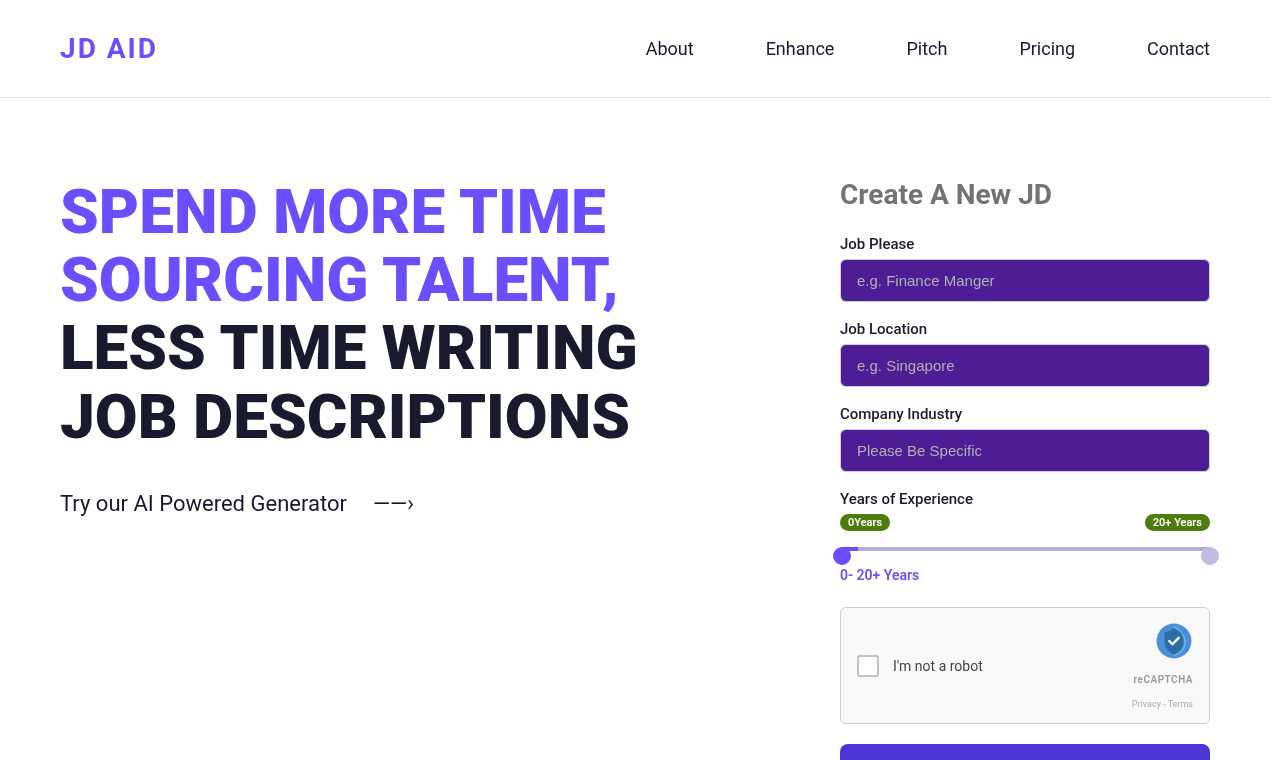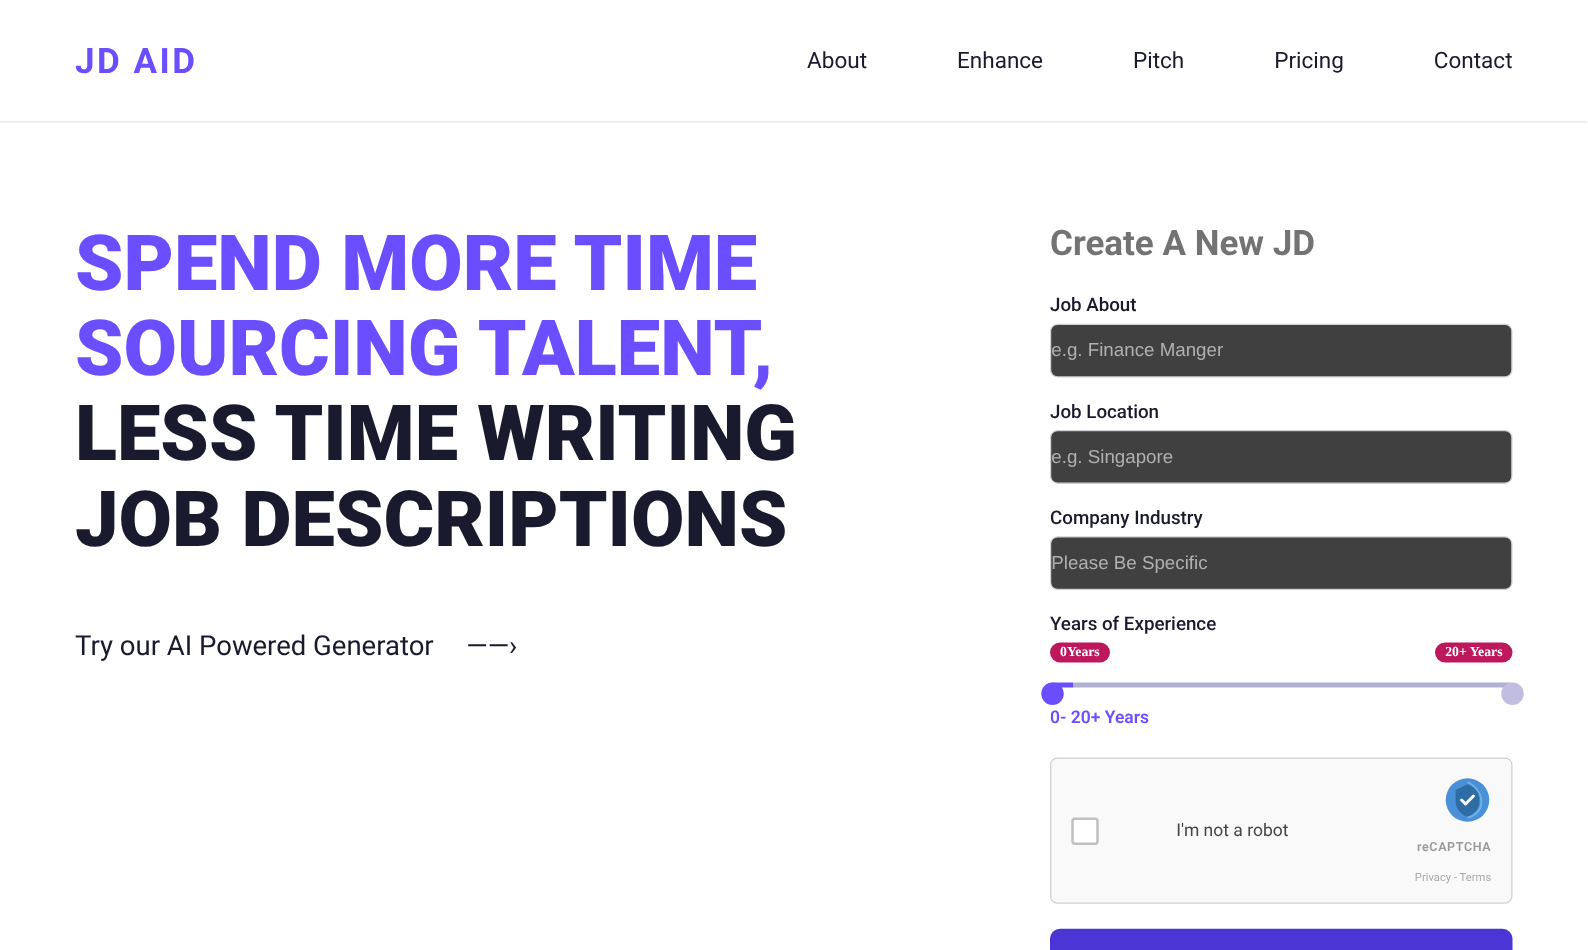--- a/index.html
+++ b/index.html
@@ -58,21 +58,21 @@
     
     .hero {
       flex: 1;
       padding-top: 20px;
     }
 
     .hero-title {
       font-size: 62px;
       font-weight: 900;
       line-height: 1.1;
-      margin-bottom: 54px;
+      margin-bottom: 40px;
     }
 
     .hero-title .highlight {
       color: #6B4EFF;
     }
 
     .hero-title .dark {
       color: #1a1a2e;
     }
 
@@ -111,27 +111,27 @@
     .form-label {
       font-size: 15px;
       font-weight: 500;
       color: #1a1a2e;
       margin-bottom: 6px;
       display: block;
     }
 
     .form-input {
       width: 100%;
-      padding: 12px 0;
+      padding: 12px 16px;
       border: 1px solid #d0d0d0;
       border-radius: 6px;
       font-size: 15px;
       color: #999;
       outline: none;
-      background: #404040;
+      background: #4c1d95;
     }
 
     .form-input::placeholder {
       color: #b0b0b0;
     }
 
     
     .slider-section {
       margin-bottom: 24px;
     }
@@ -139,24 +139,23 @@
     .slider-labels {
       display: flex;
       justify-content: space-between;
       margin-bottom: 8px;
     }
 
     .slider-label-badge {
       font-size: 11px;
       font-weight: 600;
       color: #fff;
-      background: #be185d;
+      background: #4d7c0f;
       padding: 2px 8px;
       border-radius: 10px;
-      font-family: Liberation Serif, serif;
     }
 
     .slider-track-container {
       position: relative;
       height: 20px;
       display: flex;
       align-items: center;
     }
 
     .slider-track {
@@ -222,21 +221,20 @@
       border: 2px solid #c0c0c0;
       border-radius: 3px;
       background: #fff;
       cursor: pointer;
       flex-shrink: 0;
     }
 
     .recaptcha-text {
       font-size: 14px;
       color: #444;
-      margin-left: 48px;
     }
 
     .recaptcha-right {
       display: flex;
       flex-direction: column;
       align-items: flex-end;
       gap: 14px;
     }
 
     .recaptcha-logo {
@@ -298,21 +296,21 @@
       <span>Try our AI Powered Generator</span>
       <span class="arrow">——›</span>
     </div>
   </div>
 
   <div class="form-panel">
     <div class="form-title">Create A New JD</div>
 
     
     <div class="form-group">
-      <label class="form-label">Job About</label>
+      <label class="form-label">Job Please</label>
       <input class="form-input" type="text" placeholder="e.g. Finance Manger" style="">
     </div>
 
     
     <div class="form-group">
       <label class="form-label">Job Location</label>
       <input class="form-input" type="text" placeholder="e.g. Singapore" style="">
     </div>
 
     

